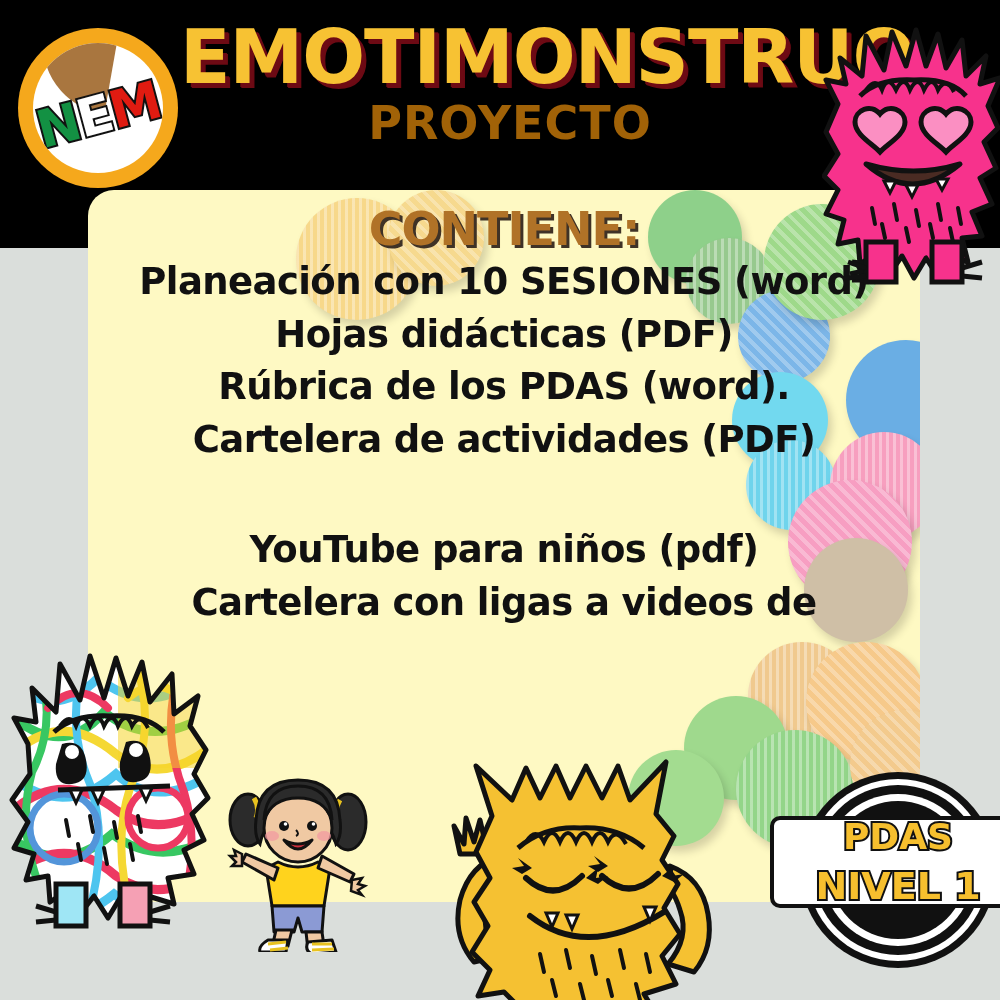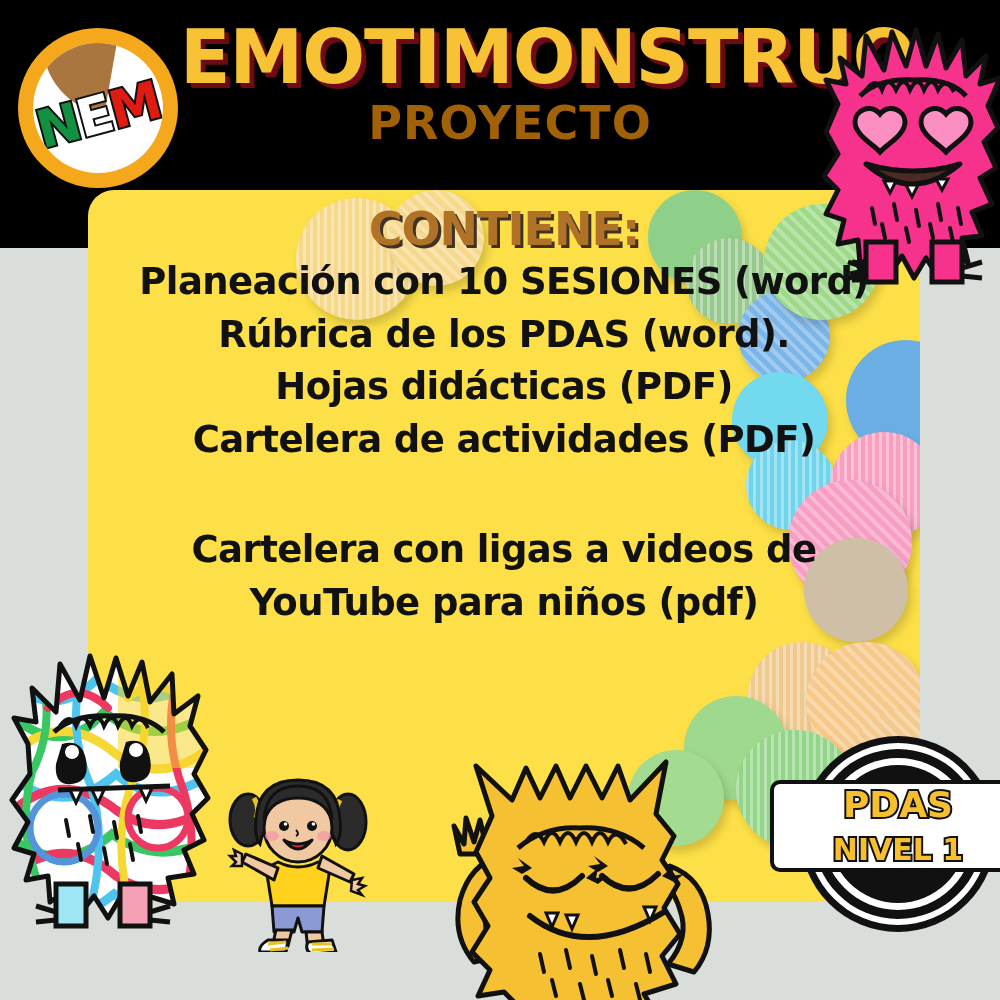--- a/index.html
+++ b/index.html
@@ -67,21 +67,21 @@
     font-weight:700;
     font-size:46px;
     letter-spacing:1px;
     color:#a16207;
     margin-top:4px;
   }
 
   
   .card{
     position:absolute; left:88px; top:190px; width:832px; height:712px;
-    background:#fde047;
+    background:#fef9c3;
     border-radius:26px;
     z-index:10;
     overflow:hidden;
   }
 
   
   .confetti{ position:absolute; border-radius:50%; }
   .cf-shadow{ box-shadow:4px 6px 8px rgba(0,0,0,.16); }
 
   .card-content{
@@ -117,40 +117,40 @@
   }
   .yellow-monster{
     position:absolute; left:430px; top:756px; width:300px; height:248px; z-index:30;
   }
   .girl{
     position:absolute; left:222px; top:772px; width:152px; height:180px; z-index:31;
   }
 
   
   .pdas-badge{
-    position:absolute; left:800px; top:736px; width:196px; height:196px; z-index:40;
+    position:absolute; left:800px; top:772px; width:196px; height:196px; z-index:40;
   }
   .pdas-c1{ position:absolute; inset:0; border-radius:50%; background:#111; }
   .pdas-c2{ position:absolute; inset:7px; border-radius:50%; background:#fff; }
   .pdas-c3{ position:absolute; inset:13px; border-radius:50%; background:#111; }
   .pdas-c4{ position:absolute; inset:22px; border-radius:50%; background:#fff; }
   .pdas-c5{ position:absolute; inset:29px; border-radius:50%; background:#111; }
   .pdas-banner{
     position:absolute; left:-30px; top:44px; width:256px; height:92px;
     background:#fff; border:4px solid #111; border-radius:10px;
     display:flex; flex-direction:column; align-items:center; justify-content:center;
     line-height:1.0;
   }
   .pdas-line{
     font-family:"DejaVu Sans", sans-serif;
     font-weight:900; font-size:36px; color:#f6bf2e;
     -webkit-text-stroke:4px #111; paint-order:stroke fill;
     letter-spacing:0px;
   }
-  .pdas-line.two{ font-size:30px; margin-top:12px; }
+  .pdas-line.two{ font-size:38px; margin-top:12px; }
 </style>
 </head>
 <body>
 
 <div class="header-band"></div>
 
 <div class="nem-badge">
   <div class="nem-ring"></div>
   <div class="nem-inner">
     <div class="nem-peel"></div>
@@ -184,28 +184,28 @@
       <div class="confetti cf-shadow" style="left: 596px; top: 506px; width: 104px; height: 104px; background: rgb(159, 217, 141);"></div>
       <div class="confetti cf-shadow" style="left: 648px; top: 540px; width: 118px; height: 118px; background: repeating-linear-gradient(90deg, rgba(255, 255, 255, 0.35) 0px, rgba(255, 255, 255, 0.35) 3px, rgba(255, 255, 255, 0) 3px, rgba(255, 255, 255, 0) 7px) rgb(147, 213, 137);"></div>
       <div class="confetti cf-shadow" style="left: 762px; top: 520px; width: 110px; height: 110px; background: repeating-linear-gradient(45deg, rgba(255, 255, 255, 0.28) 0px, rgba(255, 255, 255, 0.28) 4px, rgba(255, 255, 255, 0) 4px, rgba(255, 255, 255, 0) 9px) rgb(243, 202, 141);"></div>
       <div class="confetti cf-shadow" style="left: 540px; top: 560px; width: 96px; height: 96px; background: rgb(163, 220, 144);"></div>
     </div>
 
   <div class="card-content">
 
     <div class="section-head">CONTIENE:</div>
     <div class="item-line">Planeación con 10 SESIONES (word)</div>
+    <div class="item-line">Hojas didácticas (PDF)</div>
     <div class="item-line">Rúbrica de los PDAS (word).</div>
-    <div class="item-line">Hojas didácticas (PDF)</div>
     <div class="item-line">Cartelera de actividades (PDF)</div>
 
     <div class="spacer-lg"></div>
 
+    <div class="item-line">YouTube para niños  (pdf)</div>
     <div class="item-line">Cartelera con ligas a videos de</div>
-    <div class="item-line">YouTube para niños  (pdf)</div>
   </div>
 </div>
 
 <div class="pink-monster">
 <svg viewBox="0 0 182 268" width="182" height="268" xmlns="http://www.w3.org/2000/svg">
   <defs>
     <filter id="pinkTex">
           <feTurbulence type="fractalNoise" baseFrequency="0.35" numOctaves="3" result="n"></feTurbulence>
           <feColorMatrix in="n" type="saturate" values="0"></feColorMatrix>
           <feComposite operator="in" in2="SourceGraphic"></feComposite>

